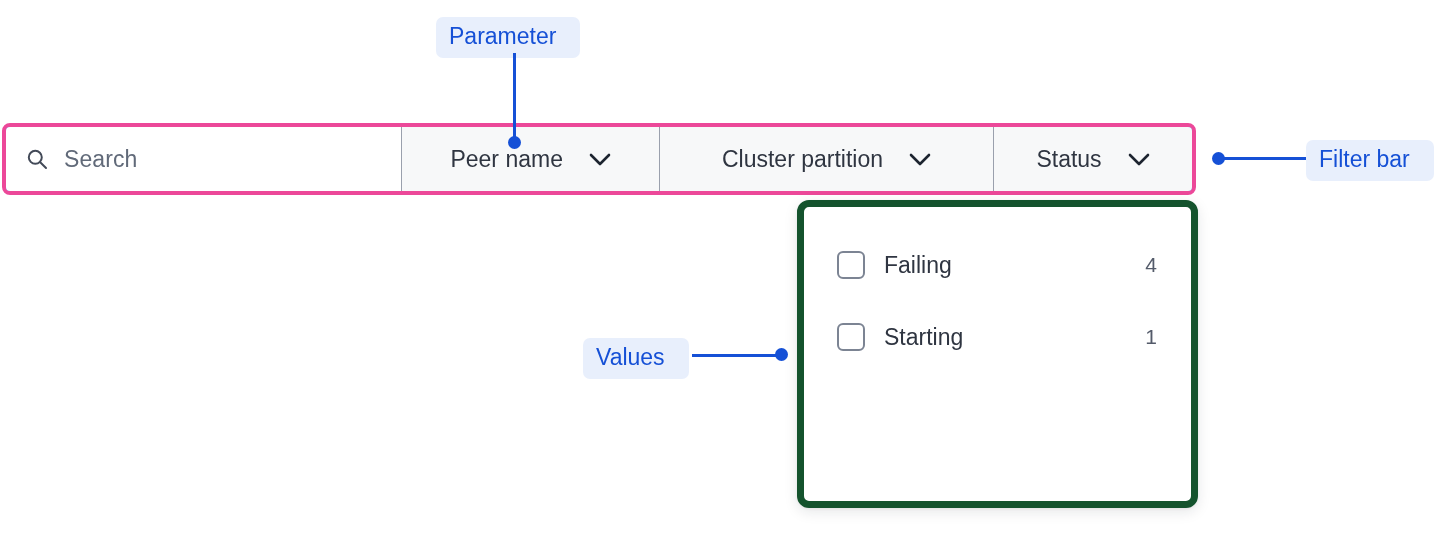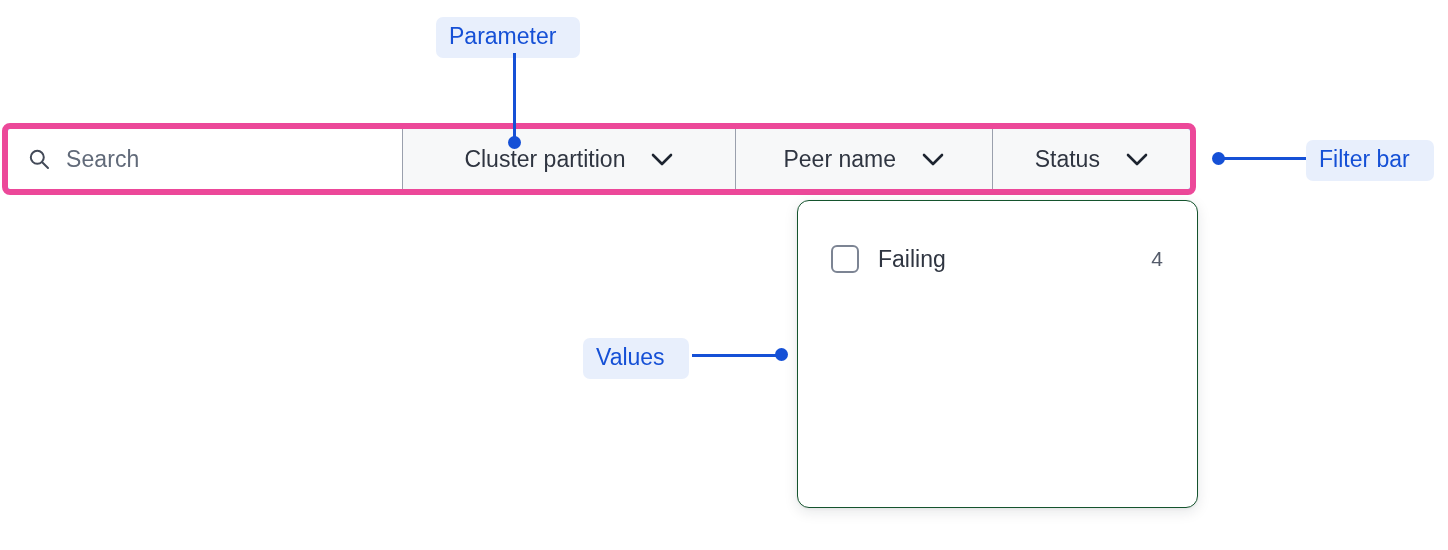--- a/index.html
+++ b/index.html
@@ -18,21 +18,21 @@
 
   
   .filter-bar {
     position: absolute;
     left: 2px;
     top: 123px;
     width: 1194px;
     height: 72px;
     display: flex;
     align-items: stretch;
-    border: 6px solid #ec4899;
+    border: 4px solid #ec4899;
     border-radius: 8px;
     box-sizing: border-box;
     background: #3b82f6;
     overflow: hidden;
   }
   .segment {
     display: flex;
     align-items: center;
     box-sizing: border-box;
     background: #f7f8f9;
@@ -82,21 +82,21 @@
 
   
   .dropdown-panel {
     position: absolute;
     left: 797px;
     top: 200px;
     width: 401px;
     height: 308px;
     box-sizing: border-box;
     background: #ffffff;
-    border: 1px solid #14532d;
+    border: 7px solid #14532d;
     border-radius: 12px;
     box-shadow: 0 4px 14px rgba(20,25,40,0.10), 0 1px 3px rgba(20,25,40,0.06);
     padding: 22px 0;
   }
   .option-row {
     height: 72px;
     display: flex;
     align-items: center;
     padding: 0 34px 0 33px;
     box-sizing: border-box;
@@ -169,58 +169,63 @@
   <div class="segment search-segment">
     <span class="search-icon-wrap">
       <svg class="search-icon" viewBox="0 0 22 22" fill="none" xmlns="http://www.w3.org/2000/svg" aria-hidden="true">
         <circle cx="9.3" cy="9.3" r="6.5" stroke="#434a58" stroke-width="2"></circle>
         <line x1="14.2" y1="14.2" x2="20" y2="20" stroke="#434a58" stroke-width="2" stroke-linecap="round"></line>
       </svg>
     </span>
     <span class="search-placeholder">Search</span>
   </div>
 
+  <div class="segment dropdown-segment seg-peer">
+    <span class="seg-label">Peer name</span>
+    <span>
+      <svg class="chev" viewBox="0 0 22 13" fill="none" xmlns="http://www.w3.org/2000/svg" aria-hidden="true">
+        <path d="M2 2 L11 11 L20 2" stroke="#1d2430" stroke-width="2.6" stroke-linecap="round" stroke-linejoin="round"></path>
+      </svg>
+    </span>
+  </div>
+
   <div class="segment dropdown-segment seg-cluster">
     <span class="seg-label">Cluster partition</span>
     <span>
       <svg class="chev" viewBox="0 0 22 13" fill="none" xmlns="http://www.w3.org/2000/svg" aria-hidden="true">
         <path d="M2 2 L11 11 L20 2" stroke="#1d2430" stroke-width="2.6" stroke-linecap="round" stroke-linejoin="round"></path>
       </svg>
     </span>
   </div>
 
-  <div class="segment dropdown-segment seg-peer">
-    <span class="seg-label">Peer name</span>
-    <span>
-      <svg class="chev" viewBox="0 0 22 13" fill="none" xmlns="http://www.w3.org/2000/svg" aria-hidden="true">
-        <path d="M2 2 L11 11 L20 2" stroke="#1d2430" stroke-width="2.6" stroke-linecap="round" stroke-linejoin="round"></path>
-      </svg>
-    </span>
-  </div>
-
   <div class="segment dropdown-segment seg-status">
     <span class="seg-label">Status</span>
     <span>
       <svg class="chev" viewBox="0 0 22 13" fill="none" xmlns="http://www.w3.org/2000/svg" aria-hidden="true">
         <path d="M2 2 L11 11 L20 2" stroke="#1d2430" stroke-width="2.6" stroke-linecap="round" stroke-linejoin="round"></path>
       </svg>
     </span>
   </div>
 
 </div>
 
 <div class="dropdown-panel">
 
   <div class="option-row">
     <span class="option-checkbox"></span>
     <span class="option-label">Failing</span>
     <span class="option-count">4</span>
   </div>
 
 
+  <div class="option-row">
+    <span class="option-checkbox"></span>
+    <span class="option-label">Starting</span>
+    <span class="option-count">1</span>
+  </div>
 
 
 </div>
 
 <div class="anno-badge" id="badge-parameter">Parameter</div>
 <div class="anno-line line-vert" id="line-parameter"></div>
 <div class="anno-dot" id="dot-parameter"></div>
 
 <div class="anno-badge" id="badge-filterbar">Filter bar</div>
 <div class="anno-line line-horz" id="line-filterbar"></div>

